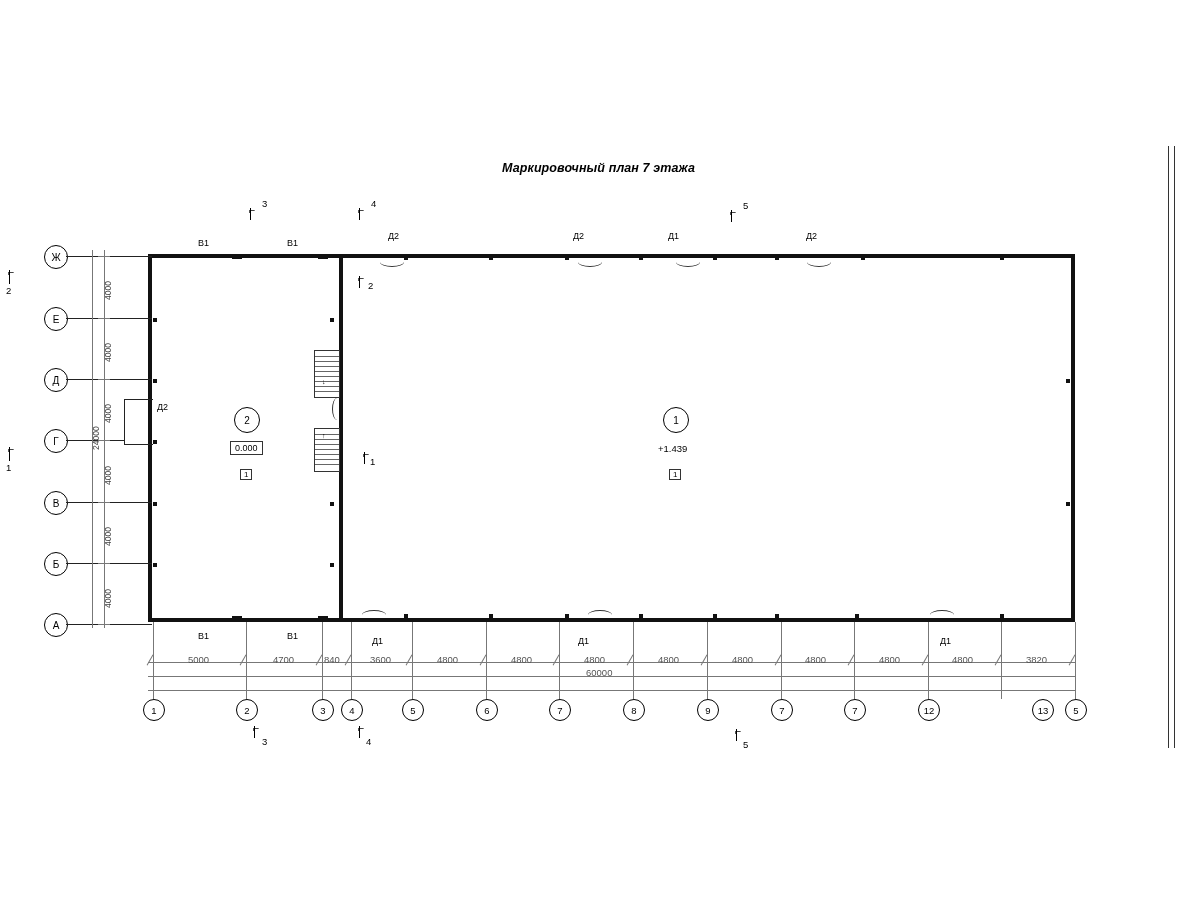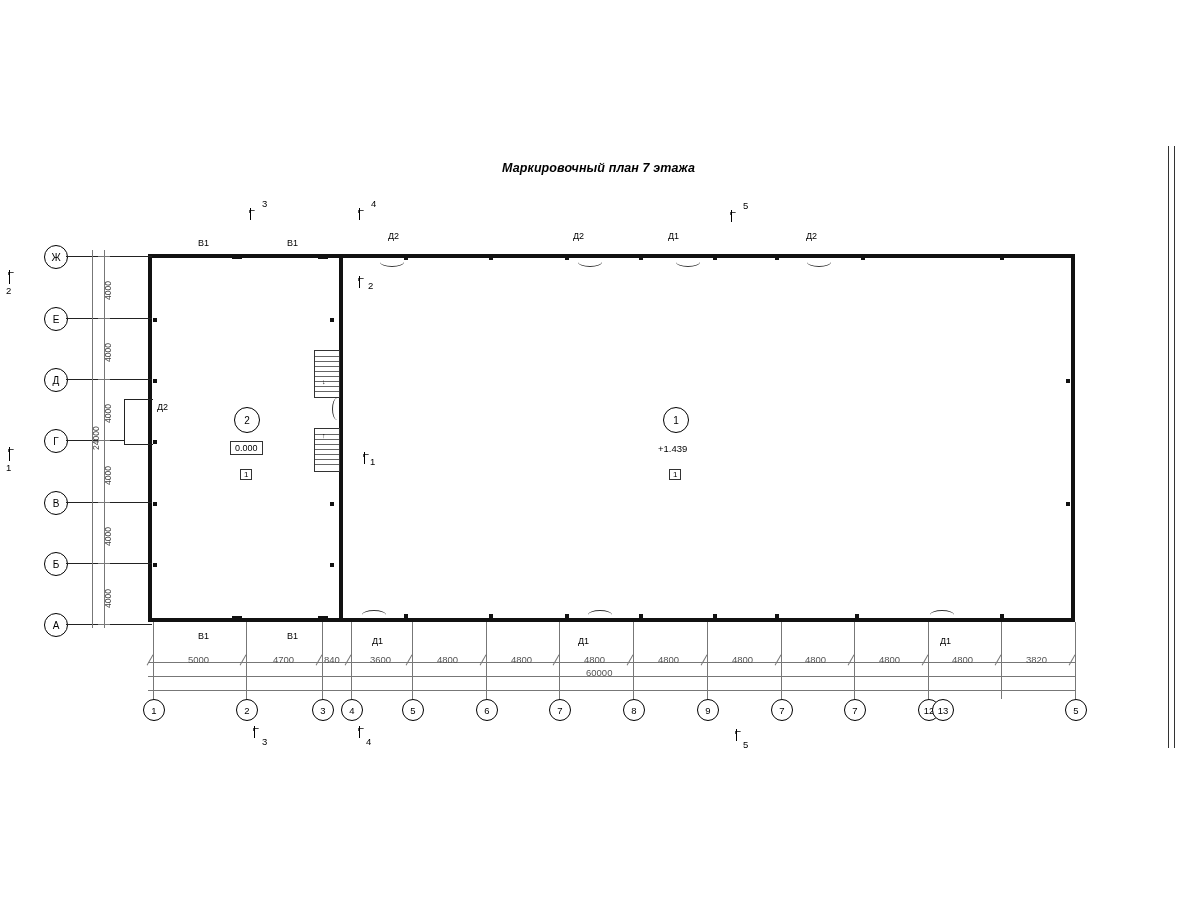--- a/index.html
+++ b/index.html
@@ -206,21 +206,21 @@
     </div>
   <div class="bubble small" style="left:771px;top:699px;">
       <span>7</span>
     </div>
   <div class="bubble small" style="left:844px;top:699px;">
       <span>7</span>
     </div>
   <div class="bubble small" style="left:918px;top:699px;">
       <span>12</span>
     </div>
-  <div class="bubble small" style="left:932px;top:699px;">
+  <div class="bubble small" style="left:1032px;top:699px;">
       <span>13</span>
     </div>
   <div class="bubble small" style="left:1065px;top:699px;">
       <span>5</span>
     </div>
 
   <div class="vline grey" style="left:153px;top:622px;height:77px;"></div>
   <div class="vline grey" style="left:246px;top:622px;height:77px;"></div>
   <div class="vline grey" style="left:322px;top:622px;height:77px;"></div>
   <div class="vline grey" style="left:351px;top:622px;height:77px;"></div>

